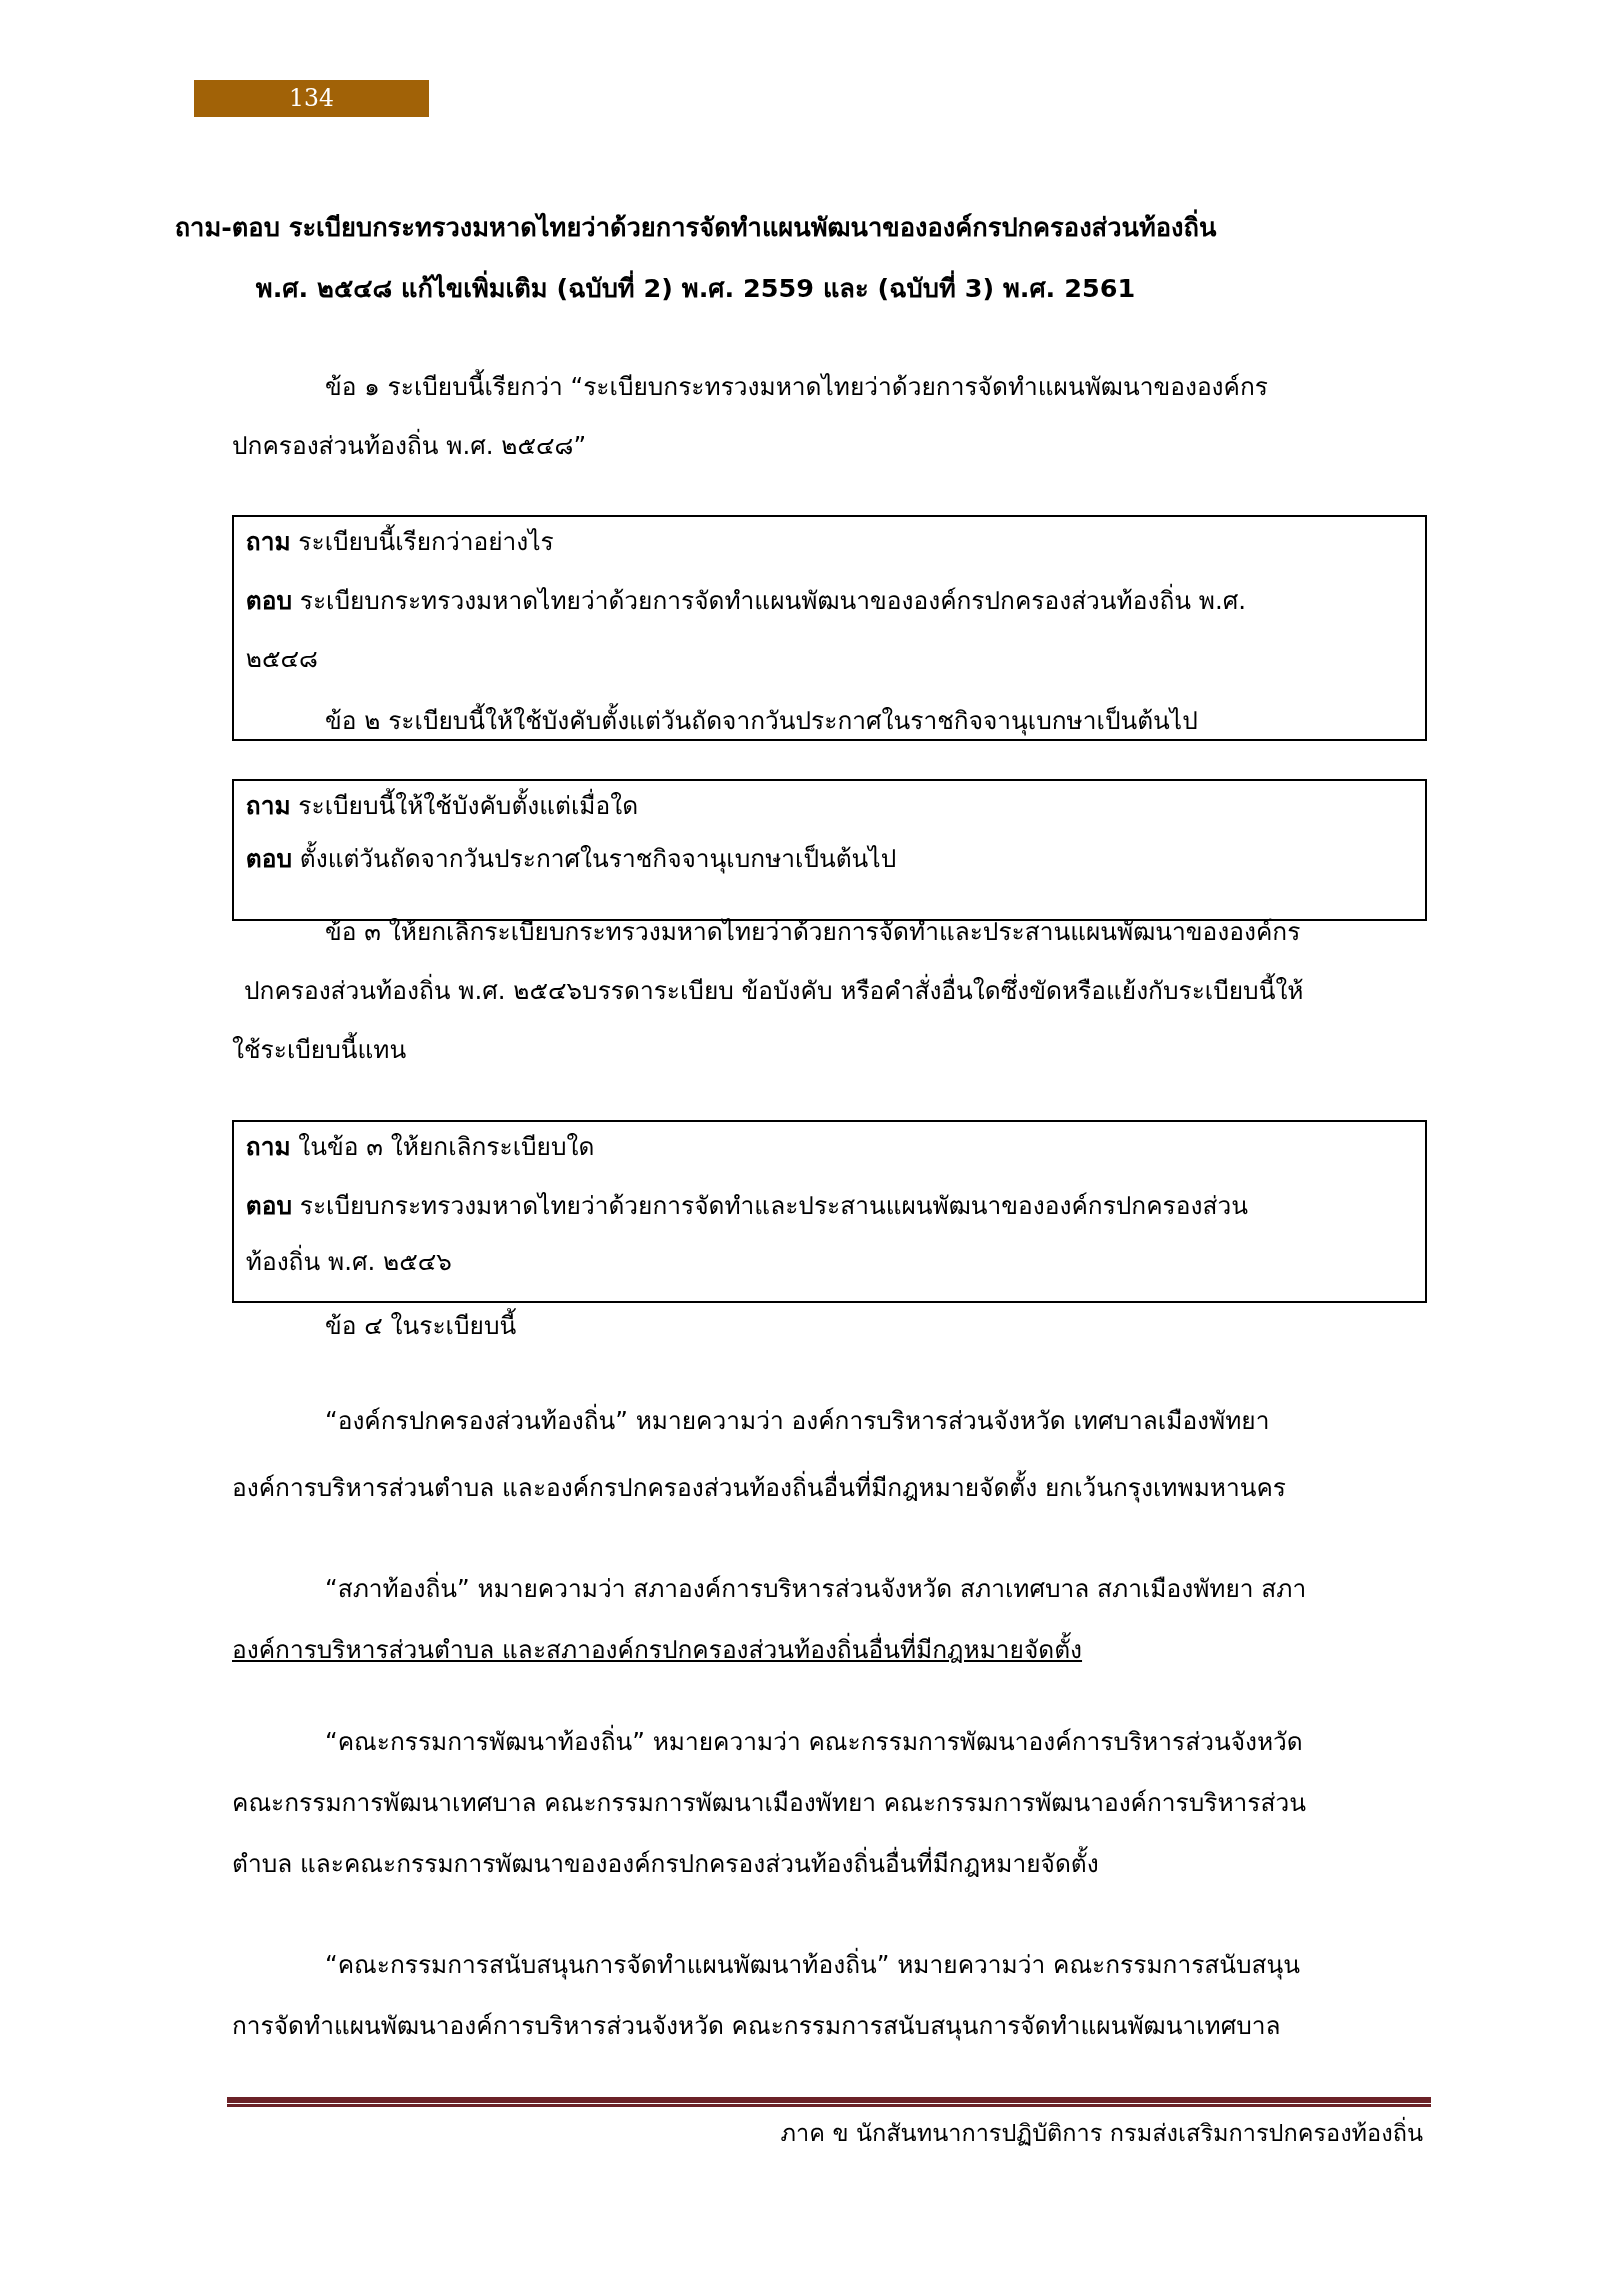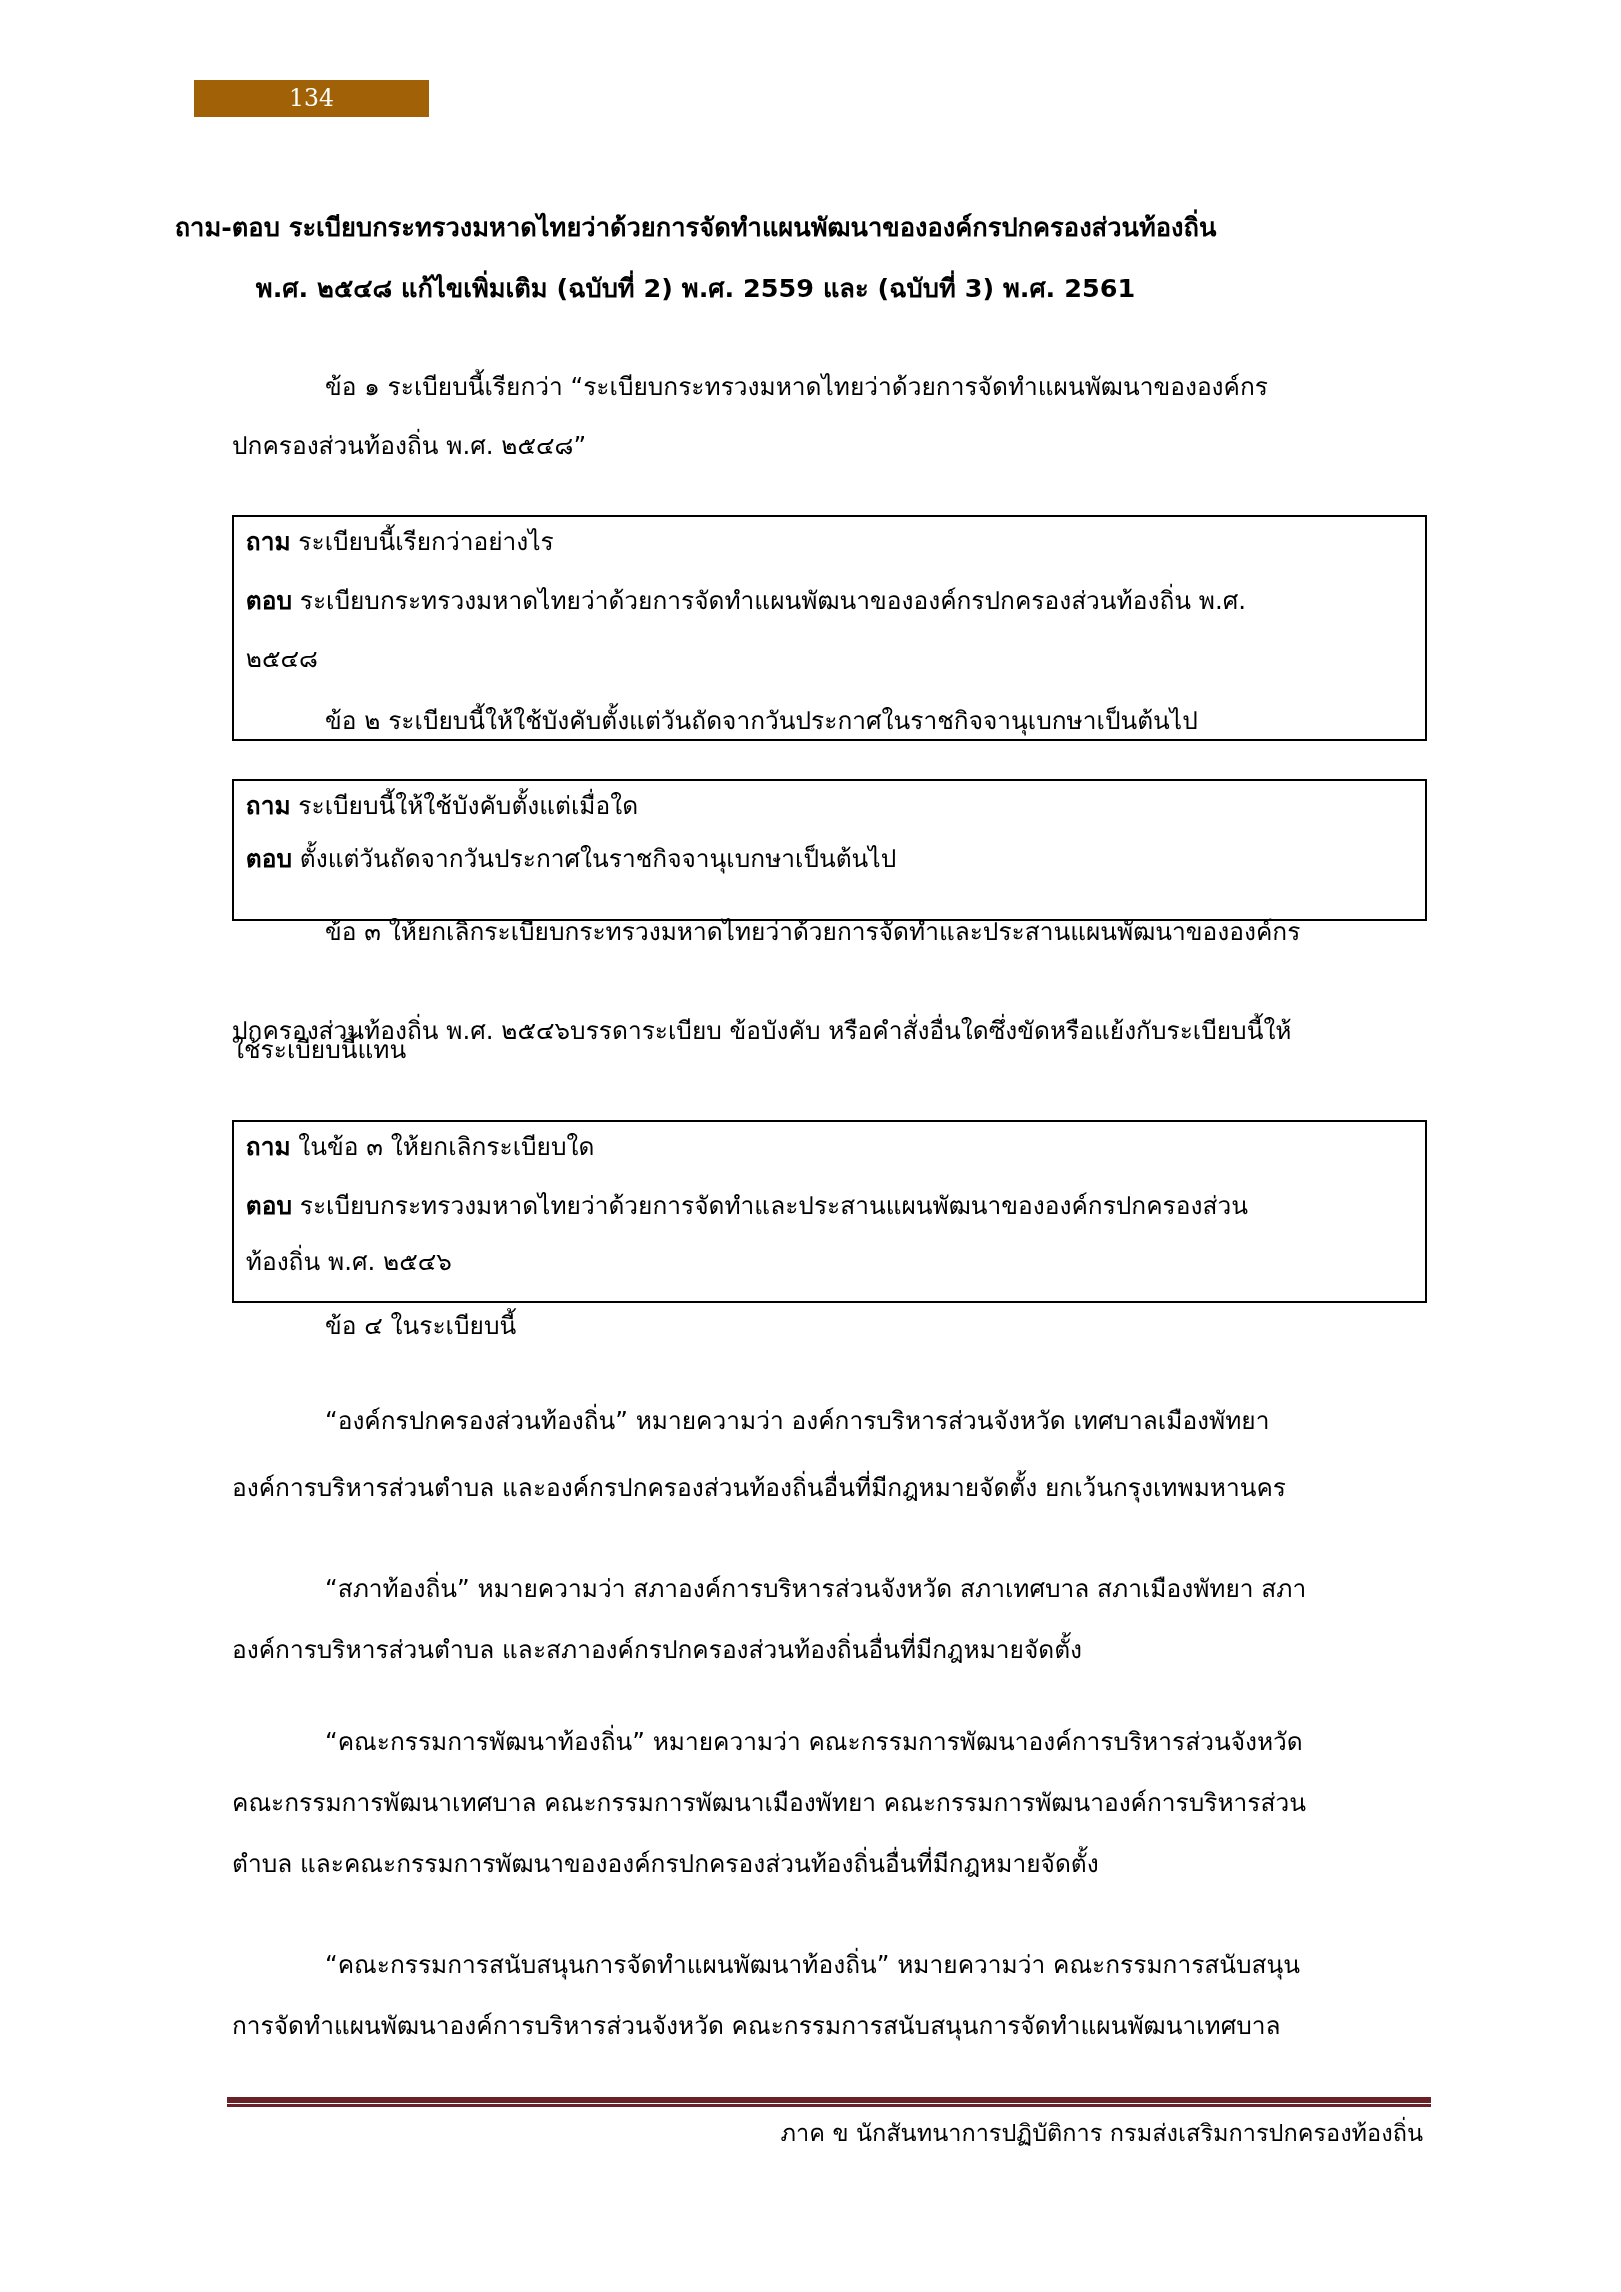--- a/index.html
+++ b/index.html
@@ -48,21 +48,21 @@
   <div class="ln" style="left:11.8px; top:7.8px;">
     <span class="lbl">ถาม</span><span> ระเบียบนี้ให้ใช้บังคับตั้งแต่เมื่อใด</span>
   </div>
   <div class="ln" style="left:11.8px; top:61px;">
     <span class="lbl">ตอบ</span><span> ตั้งแต่วันถัดจากวันประกาศในราชกิจจานุเบกษาเป็นต้นไป</span>
   </div>
 </div>
 
 <div>
   <div class="ln" style="left:325px; top:915px;">ข้อ ๓ ให้ยกเลิกระเบียบกระทรวงมหาดไทยว่าด้วยการจัดทำและประสานแผนพัฒนาขององค์กร</div>
-  <div class="ln" style="left:232px; top:974px;margin-top:40px;">ปกครองส่วนท้องถิ่น พ.ศ. ๒๕๔๖บรรดาระเบียบ ข้อบังคับ หรือคำสั่งอื่นใดซึ่งขัดหรือแย้งกับระเบียบนี้ให้</div>
+  <div class="ln" style="left:244px; top:974px;">ปกครองส่วนท้องถิ่น พ.ศ. ๒๕๔๖บรรดาระเบียบ ข้อบังคับ หรือคำสั่งอื่นใดซึ่งขัดหรือแย้งกับระเบียบนี้ให้</div>
   <div class="ln" style="left:232px; top:1033px;">ใช้ระเบียบนี้แทน</div>
 </div>
 
 <div class="qa" style="top:1120px; height:183px;">
   <div class="ln" style="left:11.8px; top:7.8px;">
     <span class="lbl">ถาม</span><span> ในข้อ ๓ ให้ยกเลิกระเบียบใด</span>
   </div>
   <div class="ln" style="left:11.8px; top:67px;">
     <span class="lbl">ตอบ</span><span> ระเบียบกระทรวงมหาดไทยว่าด้วยการจัดทำและประสานแผนพัฒนาขององค์กรปกครองส่วน</span>
   </div>
@@ -71,21 +71,21 @@
 
 <div class="ln" style="left:325px; top:1309px;">ข้อ ๔ ในระเบียบนี้</div>
 
 <div>
   <div class="ln" style="left:325px; top:1404px;">“องค์กรปกครองส่วนท้องถิ่น” หมายความว่า องค์การบริหารส่วนจังหวัด เทศบาลเมืองพัทยา</div>
   <div class="ln" style="left:232px; top:1471px;">องค์การบริหารส่วนตำบล และองค์กรปกครองส่วนท้องถิ่นอื่นที่มีกฎหมายจัดตั้ง ยกเว้นกรุงเทพมหานคร</div>
 </div>
 
 <div>
   <div class="ln" style="left:325px; top:1572px;">“สภาท้องถิ่น” หมายความว่า สภาองค์การบริหารส่วนจังหวัด สภาเทศบาล สภาเมืองพัทยา สภา</div>
-  <div class="ln" style="left:232px; top:1633px;">องค์การบริหารส่วนตำบล และสภาองค์กรปกครองส่วนท้องถิ่นอื่นที่มีกฎหมายจัดตั้ง</div>
+  <div class="ln" style="left:232px; top:1633px;text-decoration:underline;">องค์การบริหารส่วนตำบล และสภาองค์กรปกครองส่วนท้องถิ่นอื่นที่มีกฎหมายจัดตั้ง</div>
 </div>
 
 <div>
   <div class="ln" style="left:325px; top:1725px;">“คณะกรรมการพัฒนาท้องถิ่น” หมายความว่า คณะกรรมการพัฒนาองค์การบริหารส่วนจังหวัด</div>
   <div class="ln" style="left:232px; top:1786px;">คณะกรรมการพัฒนาเทศบาล คณะกรรมการพัฒนาเมืองพัทยา คณะกรรมการพัฒนาองค์การบริหารส่วน</div>
   <div class="ln" style="left:232px; top:1847px;">ตำบล และคณะกรรมการพัฒนาขององค์กรปกครองส่วนท้องถิ่นอื่นที่มีกฎหมายจัดตั้ง</div>
 </div>
 
 <div>
   <div class="ln" style="left:325px; top:1948px;">“คณะกรรมการสนับสนุนการจัดทำแผนพัฒนาท้องถิ่น” หมายความว่า คณะกรรมการสนับสนุน</div>

